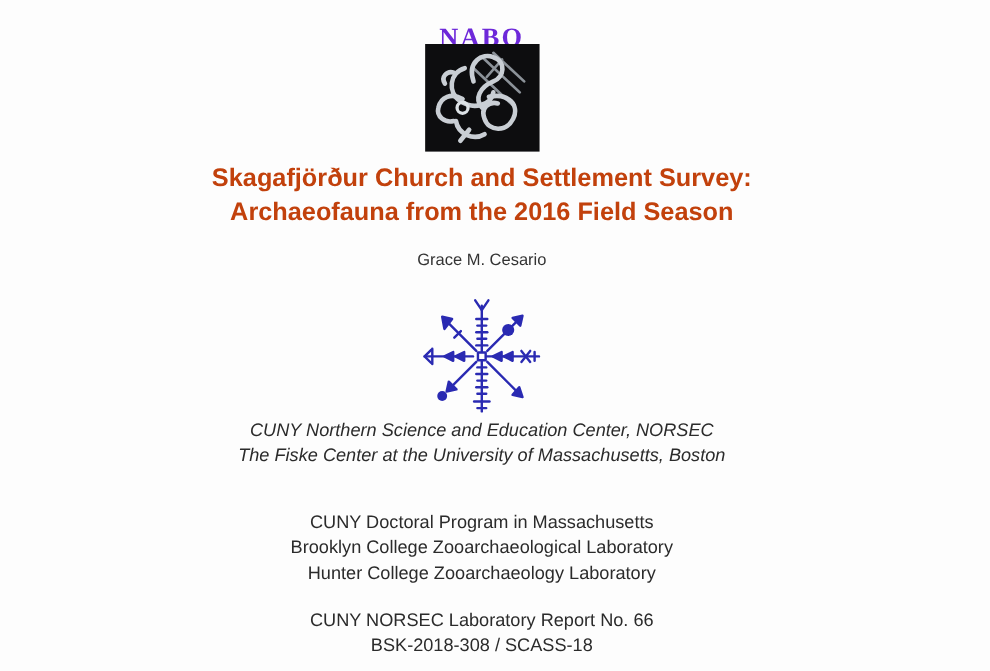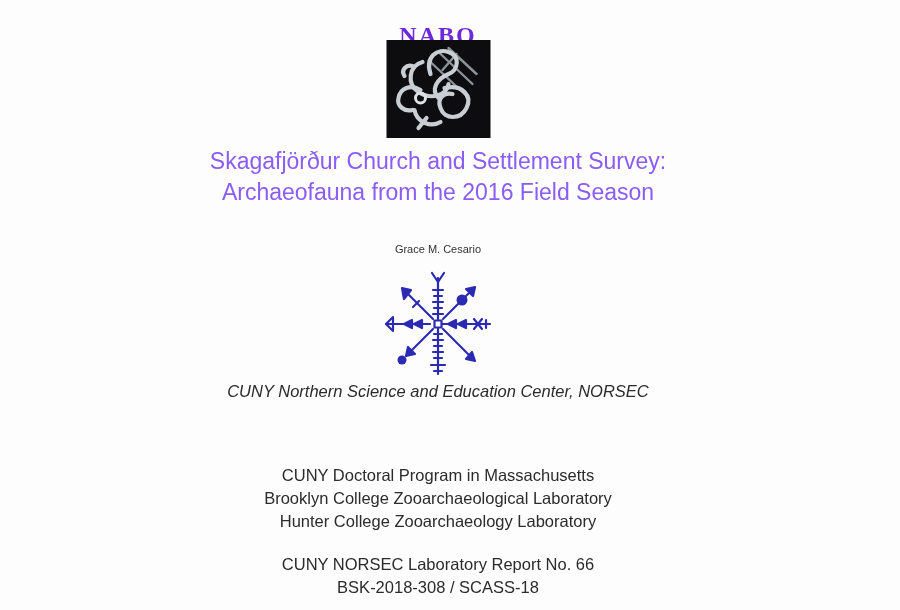--- a/index.html
+++ b/index.html
@@ -21,27 +21,27 @@
     font-size:24px;
     letter-spacing:2px;
     color:#6d28d9;
     margin-top:16px;
   }
   .logo-wrap{top:40px;}
   .logo-wrap svg{display:inline-block;}
   .title{
     top:146px;
     font-size:23px;
-    font-weight:normal;
+    font-weight:bold;
     line-height:31px;
-    color:#8b5cf6;
+    color:#c2410c;
   }
   .author{
-    top:243px;
-    font-size:11px;
+    top:228px;
+    font-size:15px;
     color:#333;
   }
   .stave-wrap{top:268px;}
   .affil-1{top:380px;font-size:16.5px;line-height:23px;color:#2b2b2b;font-style:italic;}
   .affil-2{top:464px;font-size:16.5px;line-height:23px;color:#2b2b2b;}
   .report{top:553px;font-size:16.5px;line-height:23px;color:#2b2b2b;}
 </style>
 </head>
 <body>
 
@@ -126,20 +126,21 @@
         <line x1="65" y1="61" x2="94" y2="90"></line>
         <path d="M97,93 L88,91 L94,84 Z" fill="#2a2ab2"></path>
 
         <rect x="56.5" y="52.5" width="7" height="7" fill="#ffffff"></rect>
       </g>
     </svg>
   </div>
 
   <div class="cblock affil-1">
     <div>CUNY Northern Science and Education Center, NORSEC</div>
+    <div>The Fiske Center at the University of Massachusetts, Boston</div>
   </div>
 
   <div class="cblock affil-2">
     <div>CUNY Doctoral Program in Massachusetts</div>
     <div>Brooklyn College Zooarchaeological Laboratory</div>
     <div>Hunter College Zooarchaeology Laboratory</div>
   </div>
 
   <div class="cblock report">
     <div>CUNY NORSEC Laboratory Report No. 66</div>

